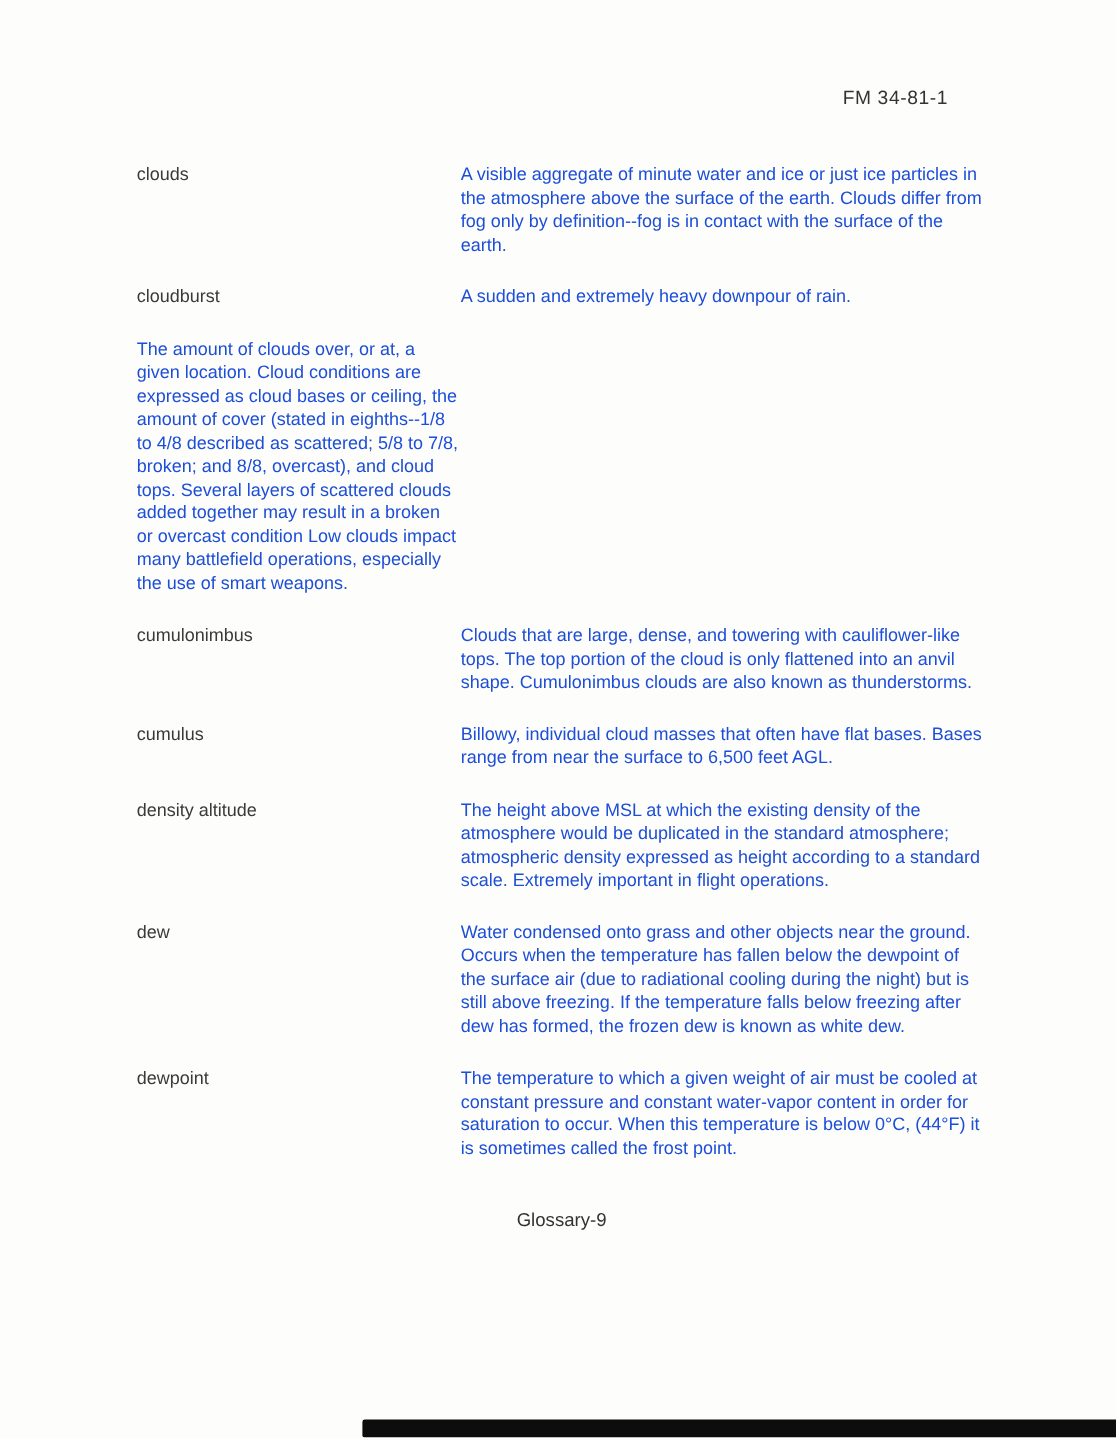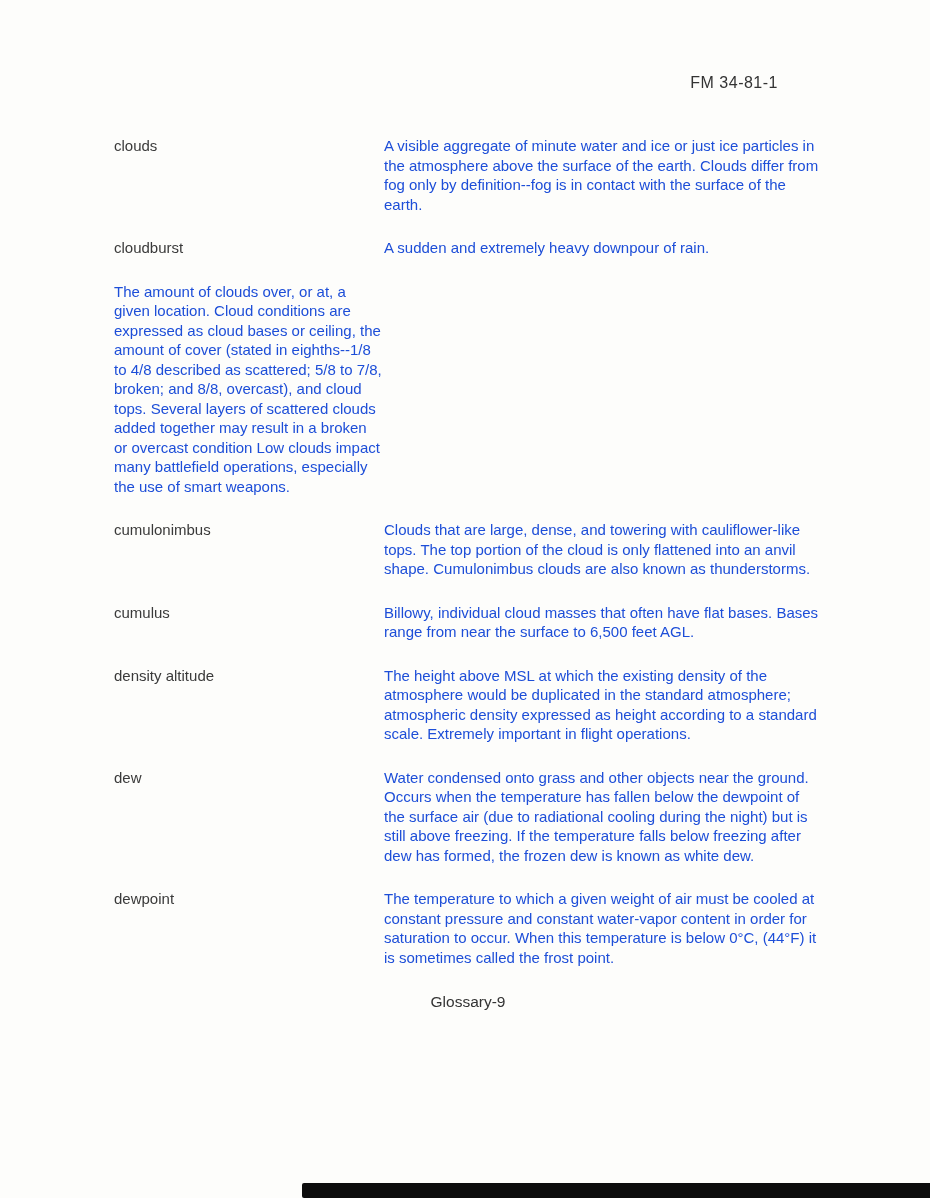--- a/index.html
+++ b/index.html
@@ -13,21 +13,21 @@
     overflow: hidden;
   }
   .page {
     position: relative;
     width: 930px;
     height: 1198px;
   }
   .doc-header {
     position: absolute;
     top: 74px;
-    right: 152px;
+    right: 140px;
     font-size: 16px;
     letter-spacing: 0.5px;
     color: #333;
   }
   .content {
     position: absolute;
     top: 136px;
     left: 114px;
     width: 708px;
   }
@@ -39,21 +39,21 @@
     line-height: 19.5px;
   }
   .term {
     padding-right: 20px;
     color: #3a3a3a;
   }
   .definition {
     color: #1d4ed8;
   }
   .doc-footer {
-    margin-top: 26px;
+    margin-top: 42px;
     text-align: center;
     font-size: 15.5px;
     color: #333;
   }
   .scan-bar {
     position: absolute;
     bottom: 0;
     left: 302px;
     right: 0;
     height: 15px;

